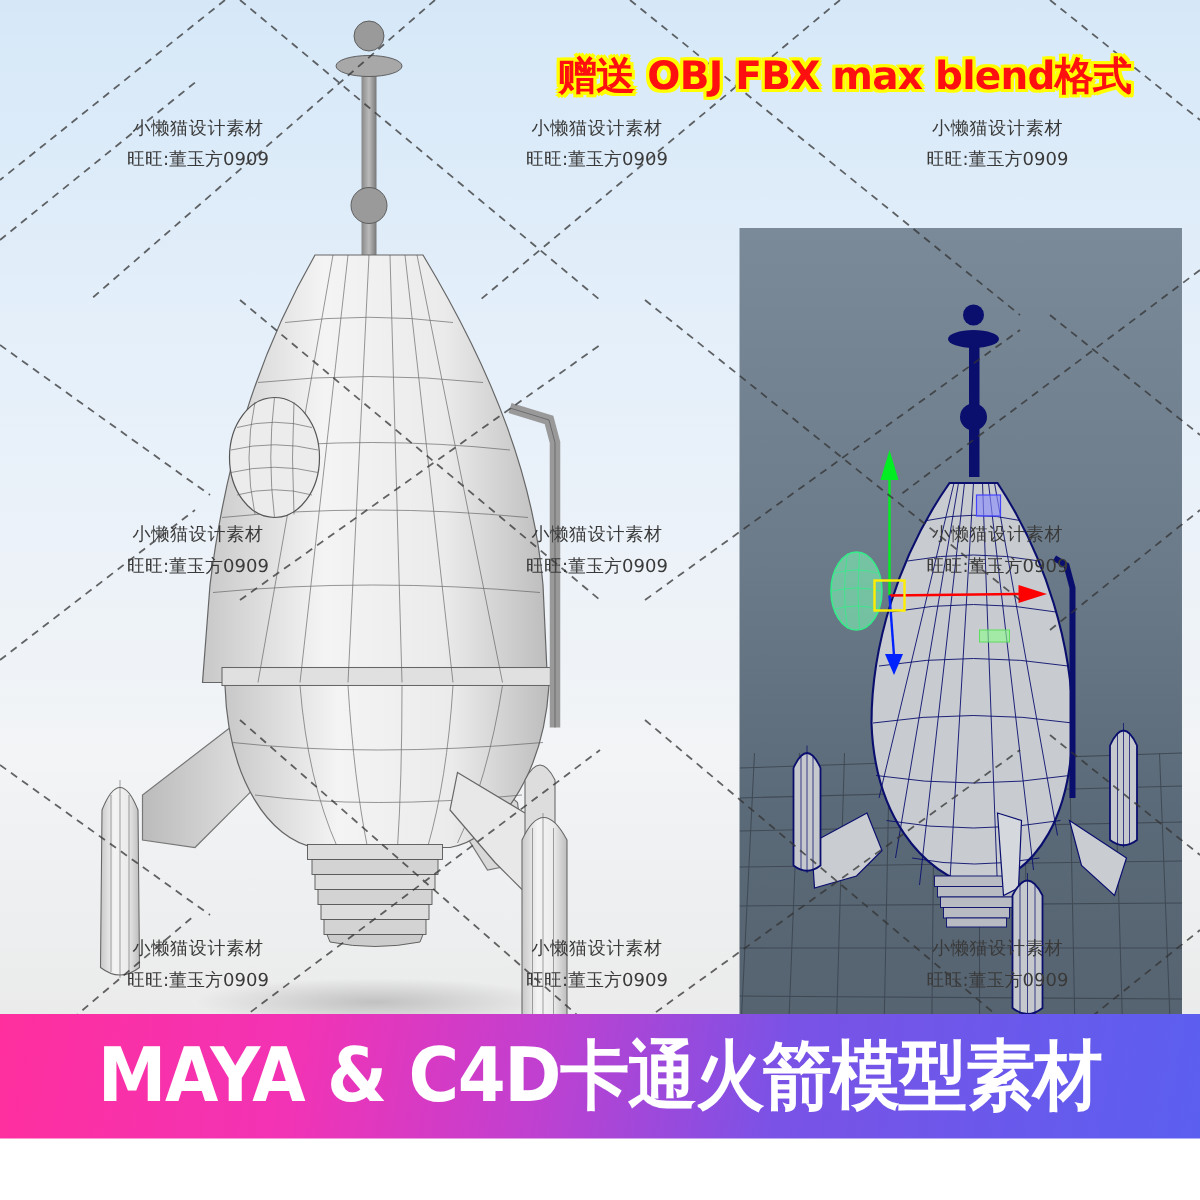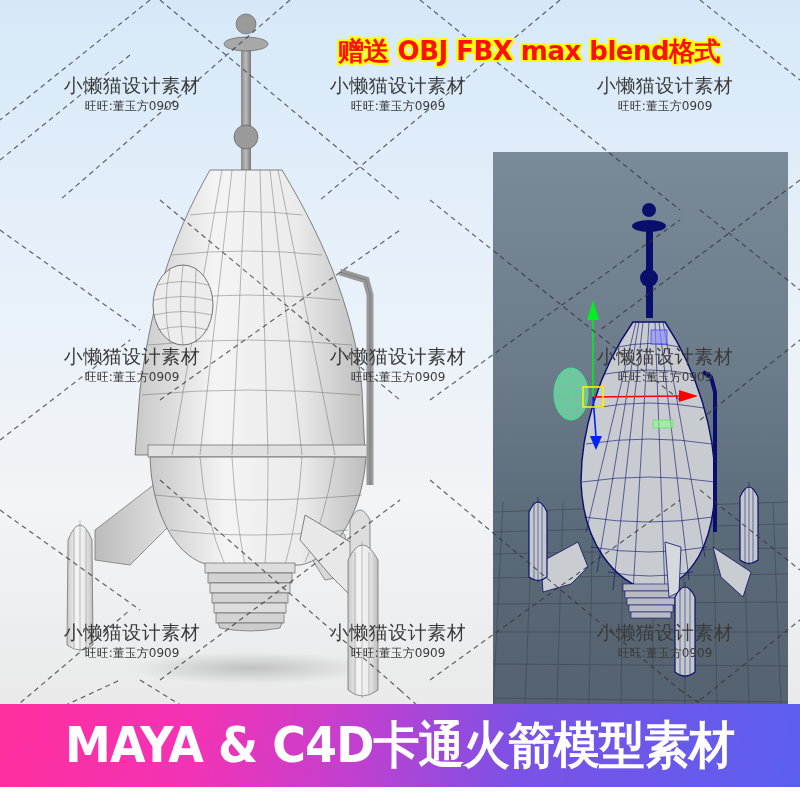--- a/index.html
+++ b/index.html
@@ -18,44 +18,44 @@
   
   .viewport {
     position: absolute; left: 493px; top: 152px; width: 295px; height: 553px;
     background: linear-gradient(180deg, #7a8a99 0%, #6b7b8a 40%, #5b6a78 70%, #55626f 100%);
     overflow: hidden;
   }
   .viewport svg { position: absolute; left: 0; top: 0; }
 
   
   .promo {
-    position: absolute; left: 338px; top: 34px;
+    position: absolute; left: 372px; top: 34px;
     font-family: "DejaVu Sans", sans-serif; font-weight: bold;
     font-size: 26px; line-height: 34px; color: #ff1010;
     letter-spacing: -0.5px;
     text-shadow:
       -2px -2px 0 #ffff00, 2px -2px 0 #ffff00, -2px 2px 0 #ffff00, 2px 2px 0 #ffff00,
       0 -2px 0 #ffff00, 0 2px 0 #ffff00, -2px 0 0 #ffff00, 2px 0 0 #ffff00;
     white-space: nowrap;
   }
 
   
   .wm { position: absolute; width: 200px; text-align: center; color: #3a3a3a; pointer-events: none; }
-  .wm .t1 { font-size: 19px; line-height: 24px; letter-spacing: 0.5px; }
+  .wm .t1 { font-size: 12px; line-height: 24px; letter-spacing: 0.5px; }
   .wm .t2 { font-size: 12px; line-height: 18px; }
 
   .dashes { position: absolute; left: 0; top: 0; width: 800px; height: 717px; pointer-events: none; }
 
   
   .banner-edge {
     position: absolute; left: 0; top: 713px; width: 800px; height: 4px;
     background: linear-gradient(90deg, #9aa0b0 0%, #8ea4e0 40%, #39d0ff 60%, #c0d8ff 80%, #e0e6ff 100%);
   }
   .banner {
-    position: absolute; left: 0; top: 704px; width: 800px; height: 83px;
+    position: absolute; left: 0; top: 676px; width: 800px; height: 83px;
     background: linear-gradient(100deg, #ff2f9e 0%, #f233b5 25%, #c040d0 45%, #7a52e6 65%, #5b5ff0 100%);
     display: flex; align-items: center; justify-content: center; text-align: right;
   }
   .banner-title {
     color: #ffffff; font-family: "DejaVu Sans", sans-serif; font-weight: bold;
     font-size: 50px; letter-spacing: -1px; white-space: nowrap;
     transform: scaleX(0.92);
   }
 </style>
 </head>

